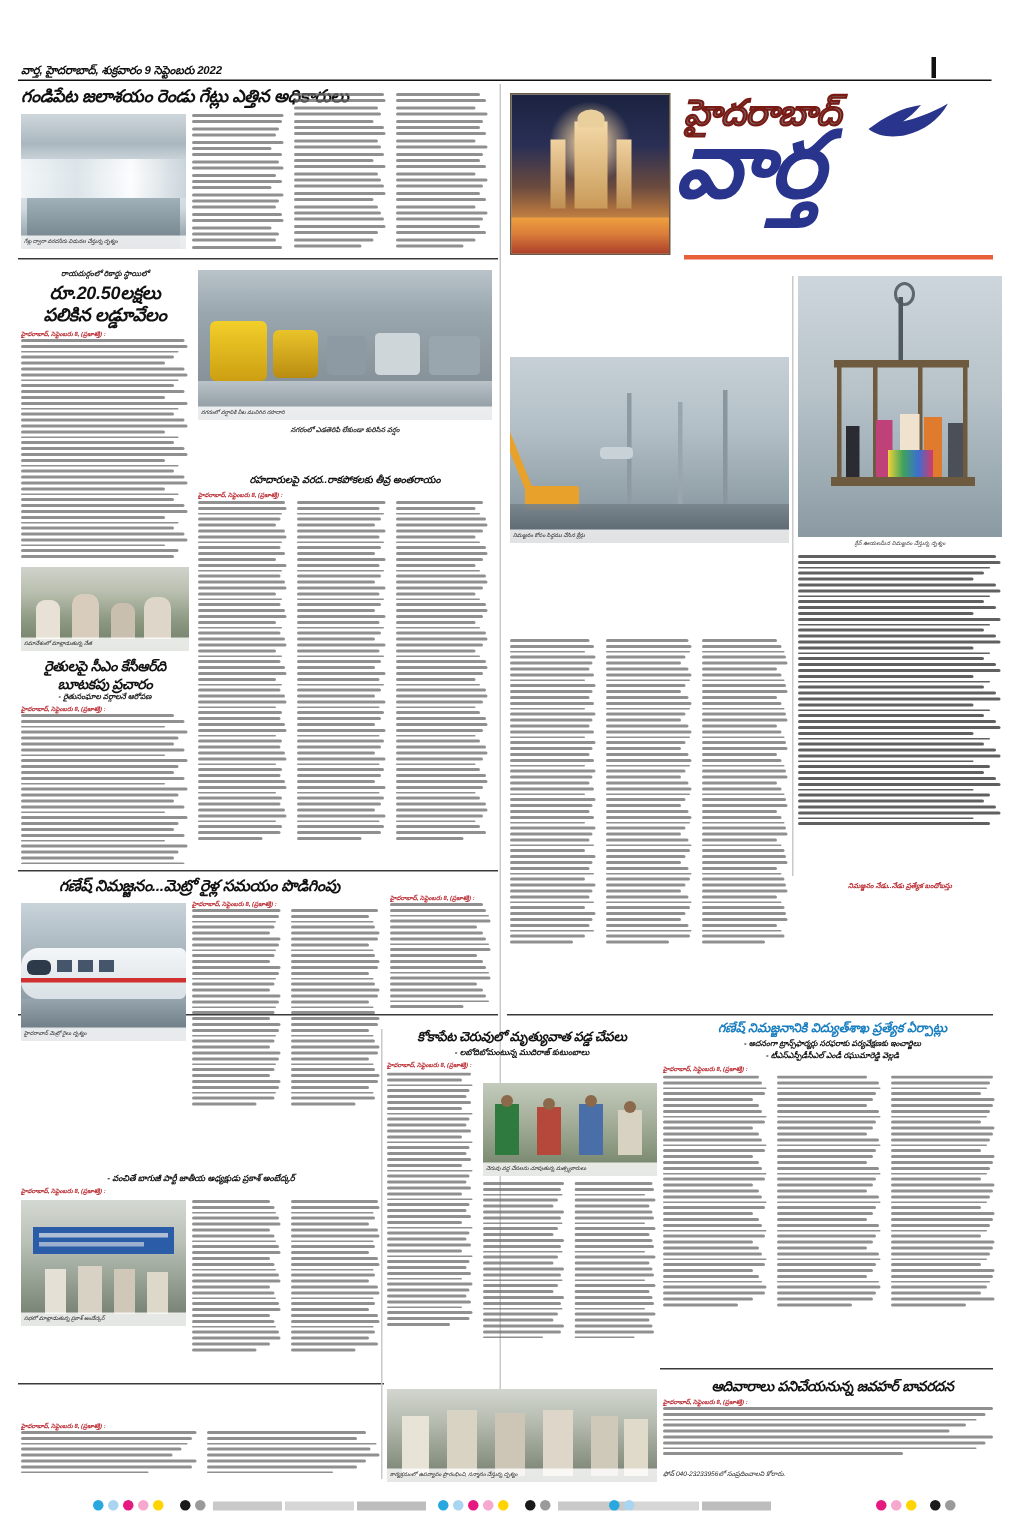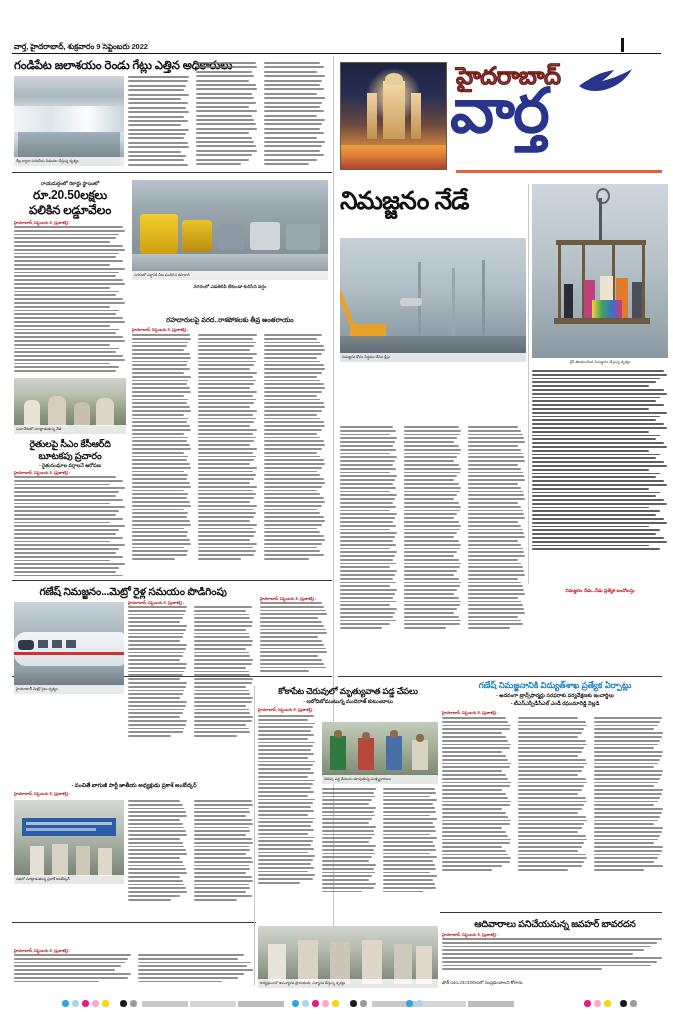--- a/index.html
+++ b/index.html
@@ -1,21 +1,21 @@
 <!DOCTYPE html>
 <html><head>
 <meta charset="utf-8">
 <style>
   html,body{margin:0;padding:0;background:#ffffff;}
   body{
     width:673px;height:1024px;overflow:hidden;position:relative;
     font-family:"Liberation Sans","DejaVu Sans",sans-serif;
     color:#111;
   }
-  .page{position:absolute;left:0;top:0;width:638px;height:1024px;background:#fff;}
+  .page{position:absolute;left:0;top:0;width:638px;height:1024px;background:#fff;font-style:italic;}
 
   
   .abs{position:absolute;}
   .hl{font-weight:bold;color:#111;letter-spacing:-.2px;line-height:1.18;}
   .vrule{position:absolute;width:1px;background:#c9c9c9;}
   .hrule{position:absolute;height:1px;background:#3a3a3a;}
 
   
   .body-col{position:absolute;overflow:hidden;}
   .body-col i{display:block;height:2px;background:#6b6b6b;opacity:.75;margin-bottom:2.4px;border-radius:1px;}
@@ -457,21 +457,20 @@
       <i class="s2"></i>
       <i class="s1"></i>
     <i class="s3"></i>
       <i class="s5"></i>
       <i class="s4"></i>
       <i class="s2"></i>
       <i class="s1"></i>
       <i class="s6"></i>
   </div>
 
-  <div class="hl abs" style="left:340px;top:186px;width:230px;font-size:25px;letter-spacing:-1px;">నిమజ్జనం నేడే</div>
 
   <div class="photo" style="left:340px;top:238px;width:186px;height:124px;background:
         linear-gradient(180deg,#c6d0d6 0%,#b2bec6 40%,#9aa8b0 66%,#7e8d96 100%);">
     <div class="abs" style="left:14px;top:18px;width:5px;height:80px;background:#e8a12a;transform:rotate(-22deg);transform-origin:bottom left;"></div>
     <div class="abs" style="left:10px;top:86px;width:36px;height:16px;background:#e8a12a;border-radius:2px;"></div>
     <div class="abs" style="left:78px;top:24px;width:3px;height:74px;background:#8e9aa2;"></div>
     <div class="abs" style="left:112px;top:30px;width:3px;height:68px;background:#9aa6ae;"></div>
     <div class="abs" style="left:142px;top:22px;width:3px;height:76px;background:#8a969e;"></div>
     <div class="abs" style="left:60px;top:60px;width:22px;height:8px;background:#c9d2d7;border-radius:3px;"></div>
     <div class="abs" style="left:0;top:98px;width:186px;height:26px;background:linear-gradient(180deg,rgba(120,132,140,.9),rgba(80,92,100,.95));"></div>

